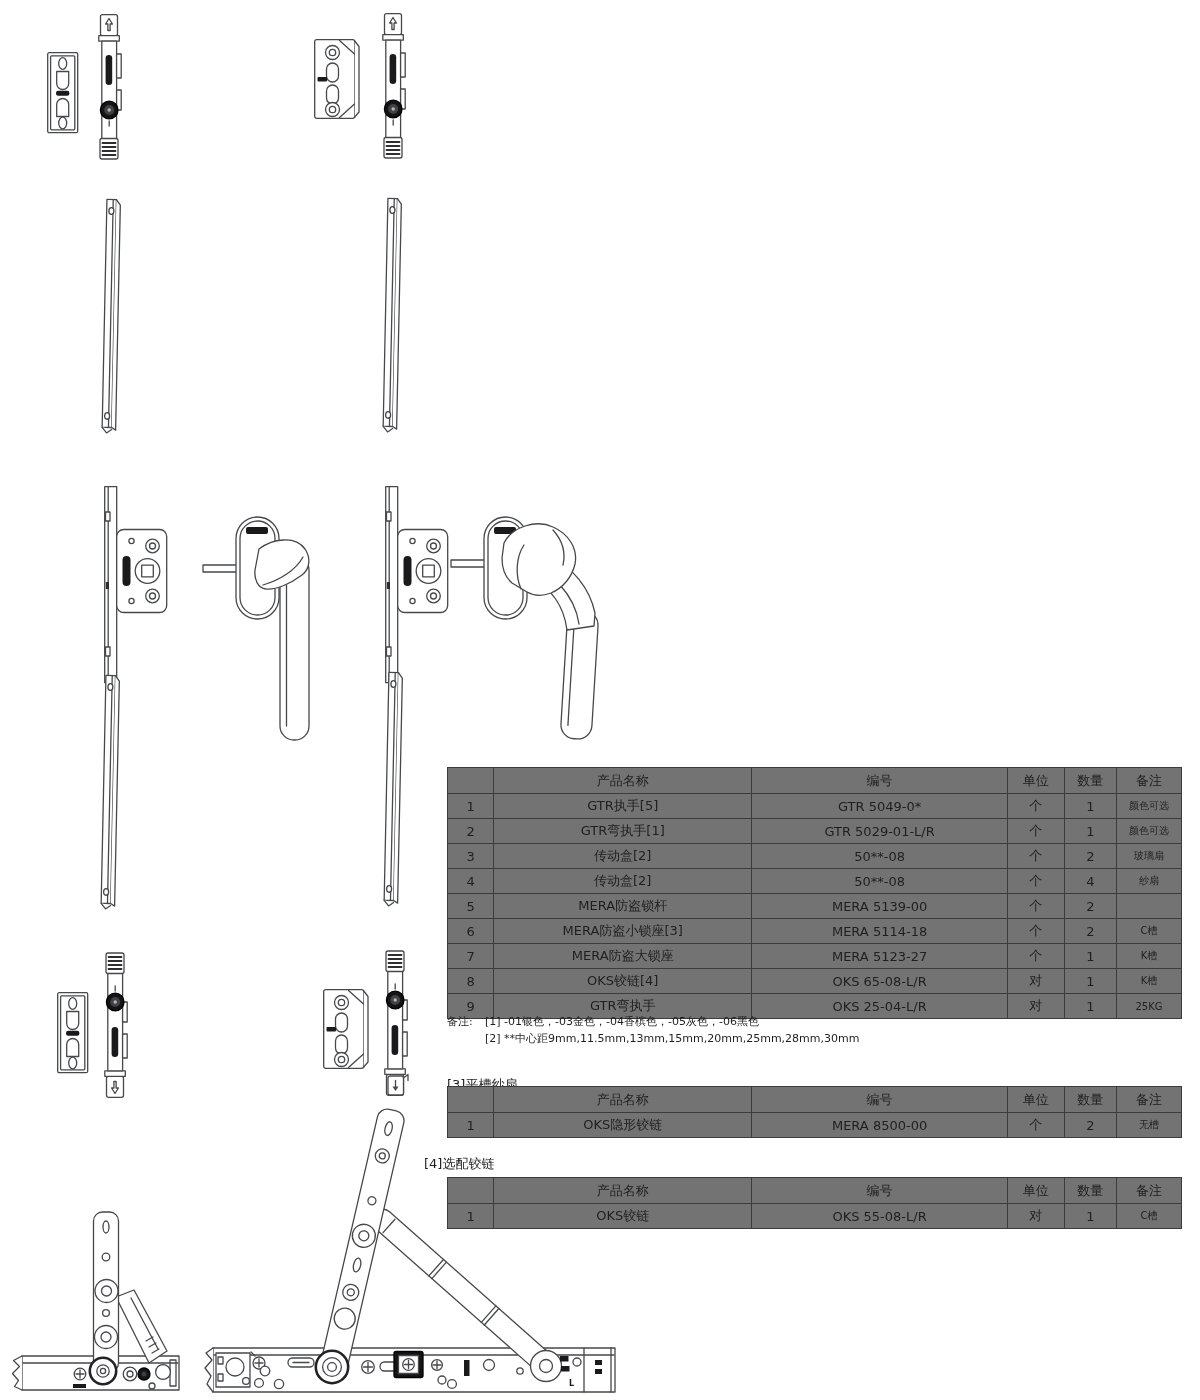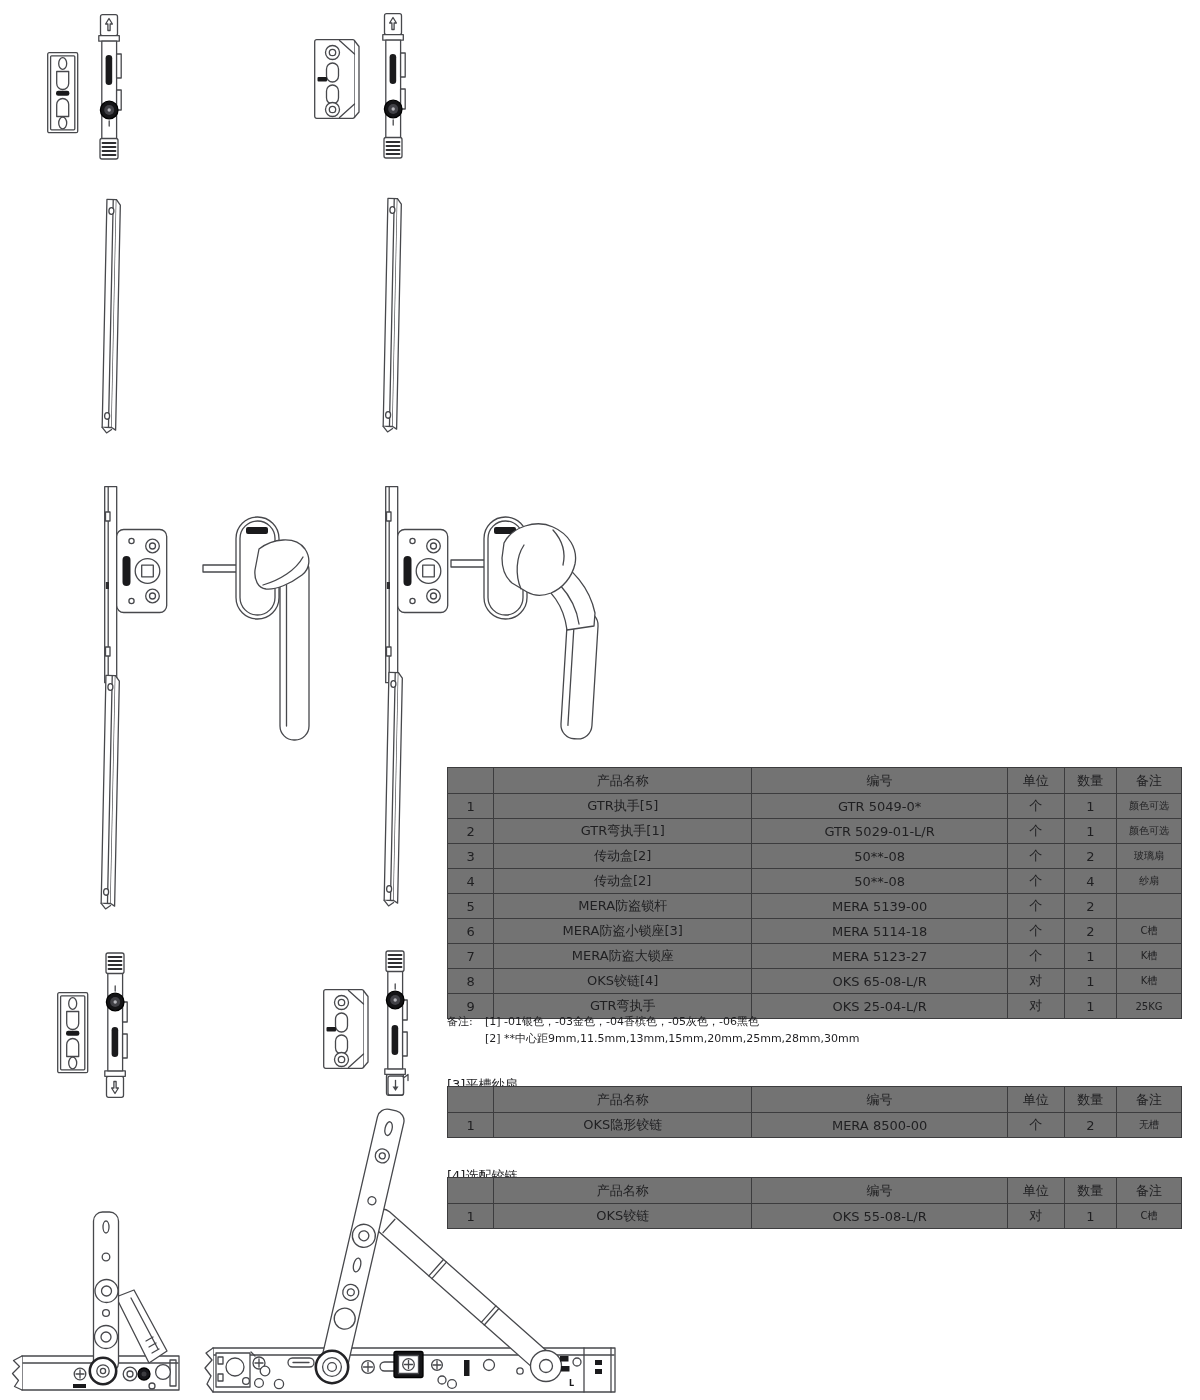--- a/index.html
+++ b/index.html
@@ -408,21 +408,21 @@
     <td>1</td>
     <td>OKS隐形铰链</td>
     <td>MERA 8500-00</td>
     <td>个</td>
     <td>2</td>
     <td class="rk">无槽</td>
   </tr>
 </tbody>
     </table>
 
-<div class="tbl-title" style="left:447px;top:1155px;margin-top:12px;">[4]选配铰链</div>
+<div class="tbl-title" style="left:424px;top:1155px;">[4]选配铰链</div>
 <table class="bom abs" style="left:447px;top:1177px;">
   <colgroup>
         <col style="width:46px">
         <col style="width:258px">
         <col style="width:255px">
         <col style="width:57px">
         <col style="width:52px">
         <col style="width:65px">
       </colgroup>
   <tbody>

